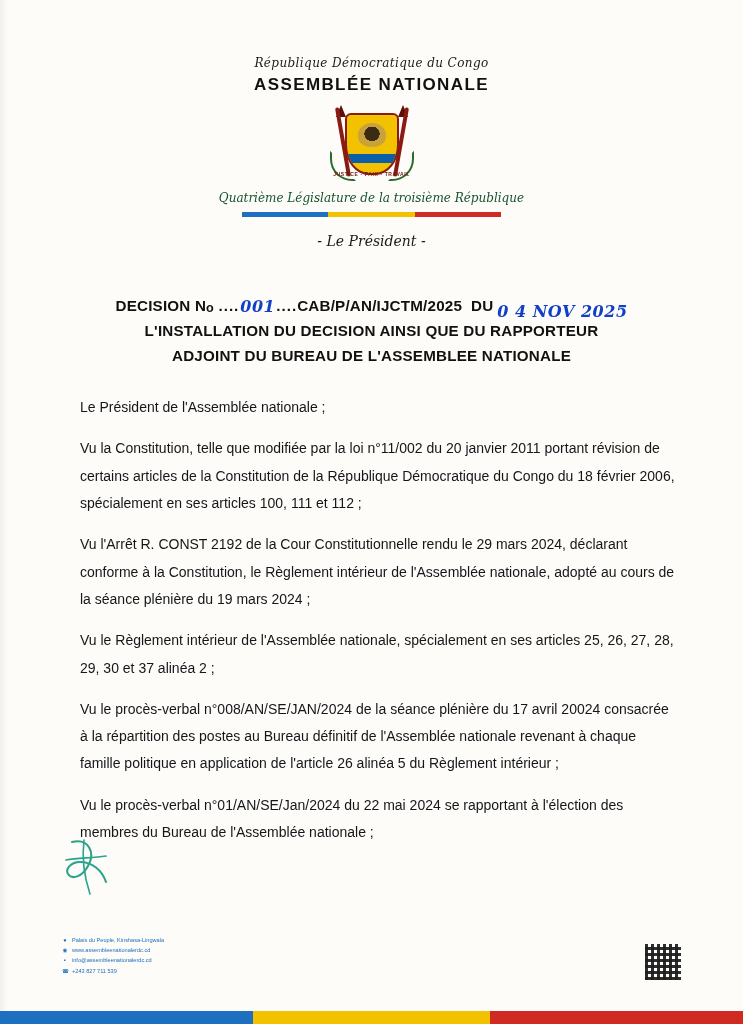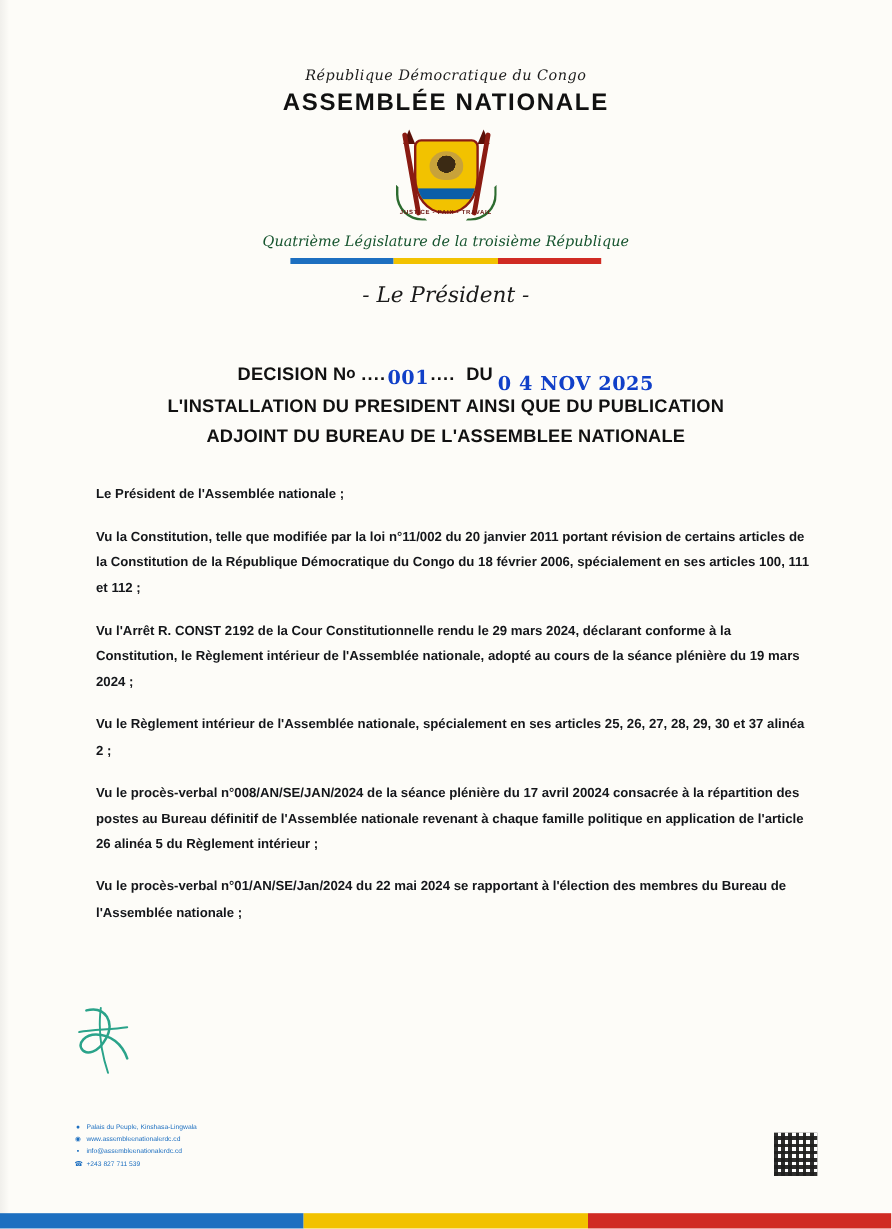--- a/index.html
+++ b/index.html
@@ -30,21 +30,21 @@
   .rdc-script {
     font-family: "DejaVu Serif", serif;
     font-style: italic;
     font-size: 12px;
     color: #1a1a1a;
     letter-spacing: 0.4px;
   }
   .assemblee {
     font-family: "Liberation Sans", sans-serif;
     font-weight: bold;
-    font-size: 20px;
+    font-size: 17px;
     letter-spacing: 1.4px;
     color: #111111;
     margin-top: 5px;
   }
 
   
   .emblem-wrap {
     margin-top: 12px;
     height: 78px;
     position: relative;
@@ -149,44 +149,45 @@
     display: flex;
   }
   .tricolor span { display: block; height: 100%; }
   .tri-blue  { width: 33.34%; background: #1d6fc0; }
   .tri-yellow{ width: 33.33%; background: #f2c200; }
   .tri-red   { width: 33.33%; background: #d02b23; }
 
   .president-line {
     font-family: "DejaVu Serif", serif;
     font-style: italic;
-    font-size: 18px;
+    font-size: 14px;
     color: #1a1a1a;
     margin-top: 16px;
   }
 
   
   .title-block {
     margin: 44px 56px 0 56px;
     text-align: center;
     font-weight: bold;
     font-size: 15.2px;
     letter-spacing: 0.2px;
     color: #111;
     line-height: 1.62;
   }
   .decision-line {
     display: flex;
-    align-items: flex-start;
+    align-items: flex-end;
     justify-content: center;
     flex-wrap: nowrap;
     white-space: nowrap;
   }
   .handwrite {
     font-family: "DejaVu Serif", serif;
+    font-style: italic;
     color: #1140c8;
     font-weight: bold;
     letter-spacing: 0.5px;
   }
   .hw-num {
     font-size: 16px;
     position: relative;
     top: 1px;
     padding: 0 1px;
   }
@@ -194,24 +195,23 @@
     font-size: 16px;
     position: relative;
     top: 6px;
     padding-left: 4px;
   }
   .dots { letter-spacing: 1px; }
 
   
   .body-text {
     margin: 26px 66px 0 80px;
-    font-size: 11px;
+    font-size: 14px;
     line-height: 1.95;
     color: #14161a;
-    font-weight: bold;
   }
   .body-text p {
     margin: 0 0 14px 0;
     text-align: left;
   }
   .body-text p:last-child { margin-bottom: 0; }
 
   
   .scribble {
     position: absolute;
@@ -309,25 +309,26 @@
   </div>
 
   <div class="title-block">
     <div class="decision-line">
       <span>DECISION N</span>
       <sup>o</sup>
       <span>&nbsp;</span>
       <span class="dots">....</span>
       <span class="handwrite hw-num">001</span>
       <span class="dots">....</span>
+      <span>CAB/P/AN/IJCTM/2025</span>
       <span>&nbsp;&nbsp;</span>
       <span>DU</span>
       <span class="handwrite hw-date">0 4 NOV 2025</span>
     </div>
-    <div>L'INSTALLATION DU PRESIDENT AINSI QUE DU PUBLICATION</div>
+    <div>L'INSTALLATION DU DECISION AINSI QUE DU RAPPORTEUR</div>
     <div>ADJOINT DU BUREAU DE L'ASSEMBLEE NATIONALE</div>
   </div>
 
   <div class="body-text">
     <p>Le Président de l'Assemblée nationale ;</p>
     <p>Vu la Constitution, telle que modifiée par la loi n°11/002 du 20 janvier 2011 portant révision de certains articles de la Constitution de la République Démocratique du Congo du 18 février 2006, spécialement en ses articles 100, 111 et 112 ;</p>
     <p>Vu l'Arrêt R. CONST 2192 de la Cour Constitutionnelle rendu le 29 mars 2024, déclarant conforme à la Constitution, le Règlement intérieur de l'Assemblée nationale, adopté au cours de la séance plénière du 19 mars 2024 ;</p>
     <p>Vu le Règlement intérieur de l'Assemblée nationale, spécialement en ses articles 25, 26, 27, 28, 29, 30 et 37 alinéa 2 ;</p>
     <p>Vu le procès-verbal n°008/AN/SE/JAN/2024 de la séance plénière du 17 avril 20024 consacrée à la répartition des postes au Bureau définitif de l'Assemblée nationale revenant à chaque famille politique en application de l'article 26 alinéa 5 du Règlement intérieur ;</p>
     <p>Vu le procès-verbal n°01/AN/SE/Jan/2024 du 22 mai 2024 se rapportant à l'élection des membres du Bureau de l'Assemblée nationale ;</p>

